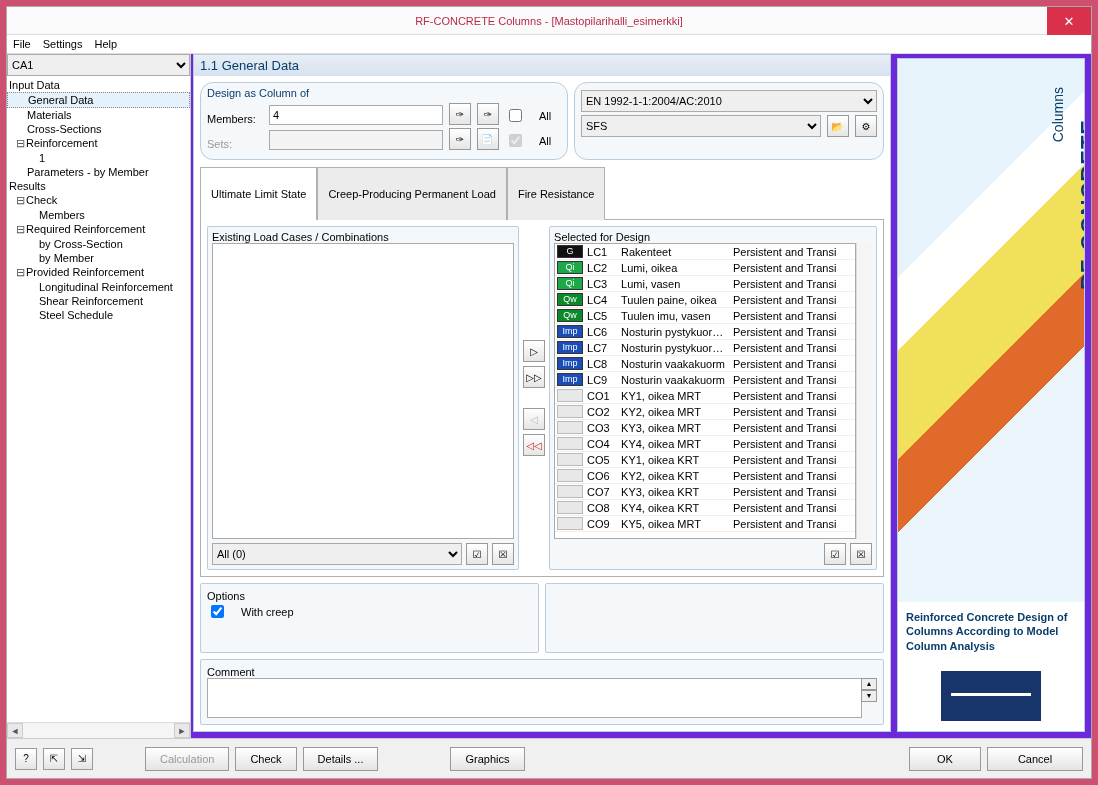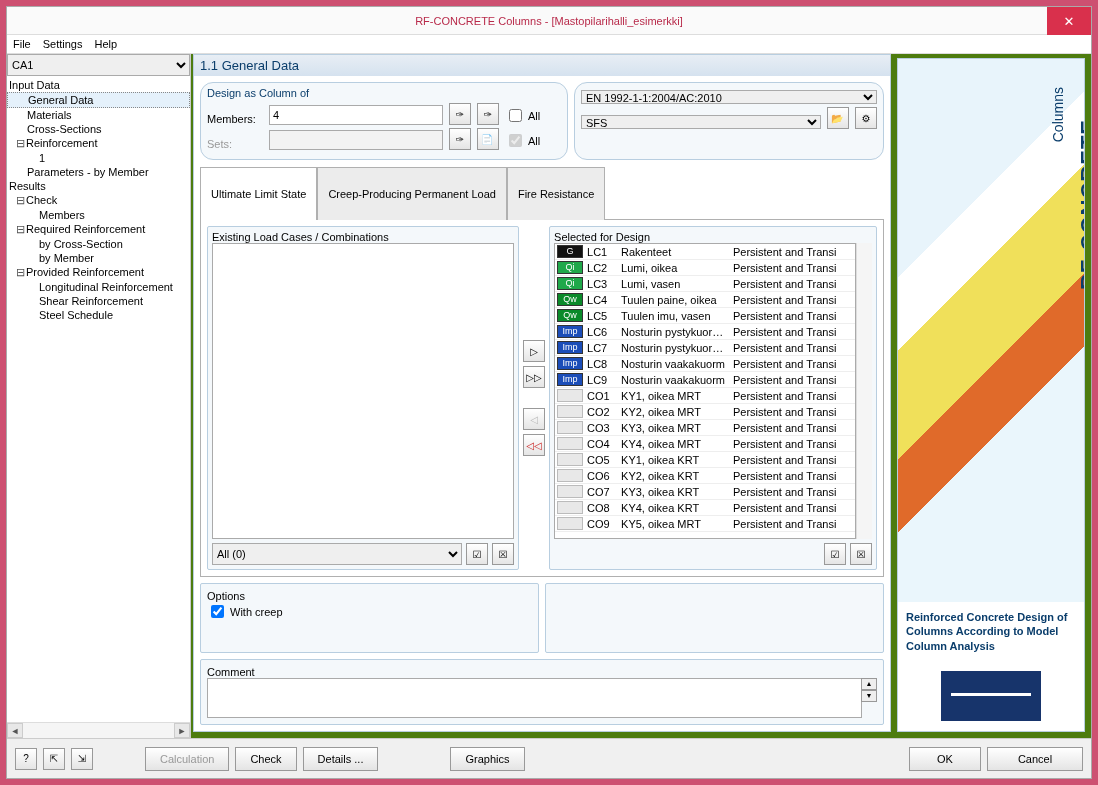--- a/index.html
+++ b/index.html
@@ -1,17 +1,17 @@
 <!DOCTYPE html>
 <html><head>
 <meta charset="utf-8">
 <style>
 * { box-sizing: border-box; font-family: "Segoe UI", Tahoma, sans-serif; font-size: 11px; }
 body { margin: 0; background: #cd5071; padding: 6px; }
-.window { background: #4d7c0f; border: 1px solid #aaa; width: 1086px; height: 773px; display: flex; flex-direction: column; }
+.window { background: #6d28d9; border: 1px solid #aaa; width: 1086px; height: 773px; display: flex; flex-direction: column; }
 .titlebar { background: #fafafa; color: #b82a4a; height: 28px; display: flex; align-items: center; justify-content: center; position: relative; font-size: 12px; border-bottom: 1px solid #ddd; }
 .title-close { position: absolute; right: 0; top: 0; width: 44px; height: 28px; background: #d9304c; color: #fff; display: flex; align-items: center; justify-content: center; font-size: 13px; }
 .menubar { background: #fff; padding: 3px 6px; border-bottom: 1px solid #ddd; display: flex; gap: 12px; }
 .menubar span { cursor: default; }
 .body { flex: 1; display: flex; min-height: 0; }
 .left { width: 184px; background: #fff; border-right: 1px solid #ccc; display: flex; flex-direction: column; }
 .left select { width: 100%; height: 22px; border: 1px solid #aaa; }
 .tree { flex: 1; overflow: auto; padding: 2px 0; }
 .tree-row { padding: 1px 2px; white-space: nowrap; cursor: default; }
 .tree-row.sel { background: #e5f1fb; border: 1px dotted #888; }
@@ -31,22 +31,22 @@
 .section-title { background: linear-gradient(#e8eef5,#d5e2ef); color:#0a3d6b; padding:3px 6px; font-size:13px; border:1px solid #b8cee0; border-bottom:none;}
 .toprow { display:flex; gap:6px; }
 .group { border:1px solid #b8cee0; border-radius:13px; padding:4px 6px 6px 6px; background:#f4f8fb; }
 .group .gt { color:#0a3d6b; margin-bottom:4px; }
 .design-col { flex:1; }
 .std-col { width:310px; }
 .form-row { display:flex; align-items:flex-end; gap:6px; margin:3px 0;}
 .form-row label { width:56px; }
 .form-row input[type=text]{ height:20px; border:1px solid #aaa; padding:0 3px; background:#fff;}
 .iconbtn { width:22px; height:22px; border:1px solid #999; background:linear-gradient(#fff,#e5e5e5); display:inline-flex; align-items:center; justify-content:center; font-size:10px; cursor:default;}
-select.std { width:100%; height:14px; border:1px solid #aaa;}
-.chk { display:flex; align-items:center; gap:3px;}
+select.std { width:100%; height:22px; border:1px solid #aaa;}
+.chk { display:flex; align-items:center; gap:14px;}
 .tabs { display:flex; margin-top:6px; gap:0;}
 .tab { padding:20px 10px; border:1px solid #b0b0b0; background:#ececec; border-bottom:none; position:relative; top:1px; cursor:default;}
 .tab.active { background:#fff; }
 .tabpanel { border:1px solid #b0b0b0; background:#fff; padding:6px; display:flex; flex-direction:column; flex:1; min-height:0;}
 .lists { display:flex; gap:4px; flex:1; min-height:0;}
 .listgroup { border:1px solid #b8cee0; border-radius:2px; padding:4px; background:#f4f8fb; display:flex; flex-direction:column; min-width:0;}
 .listgroup.left-lg { flex:0.95;}
 .listgroup.right-lg { flex:1;}
 .listbox { flex:1; background:#fff; border:1px solid #aaa; overflow:auto;}
 .midbtns { display:flex; flex-direction:column; gap:4px; justify-content:center;}

